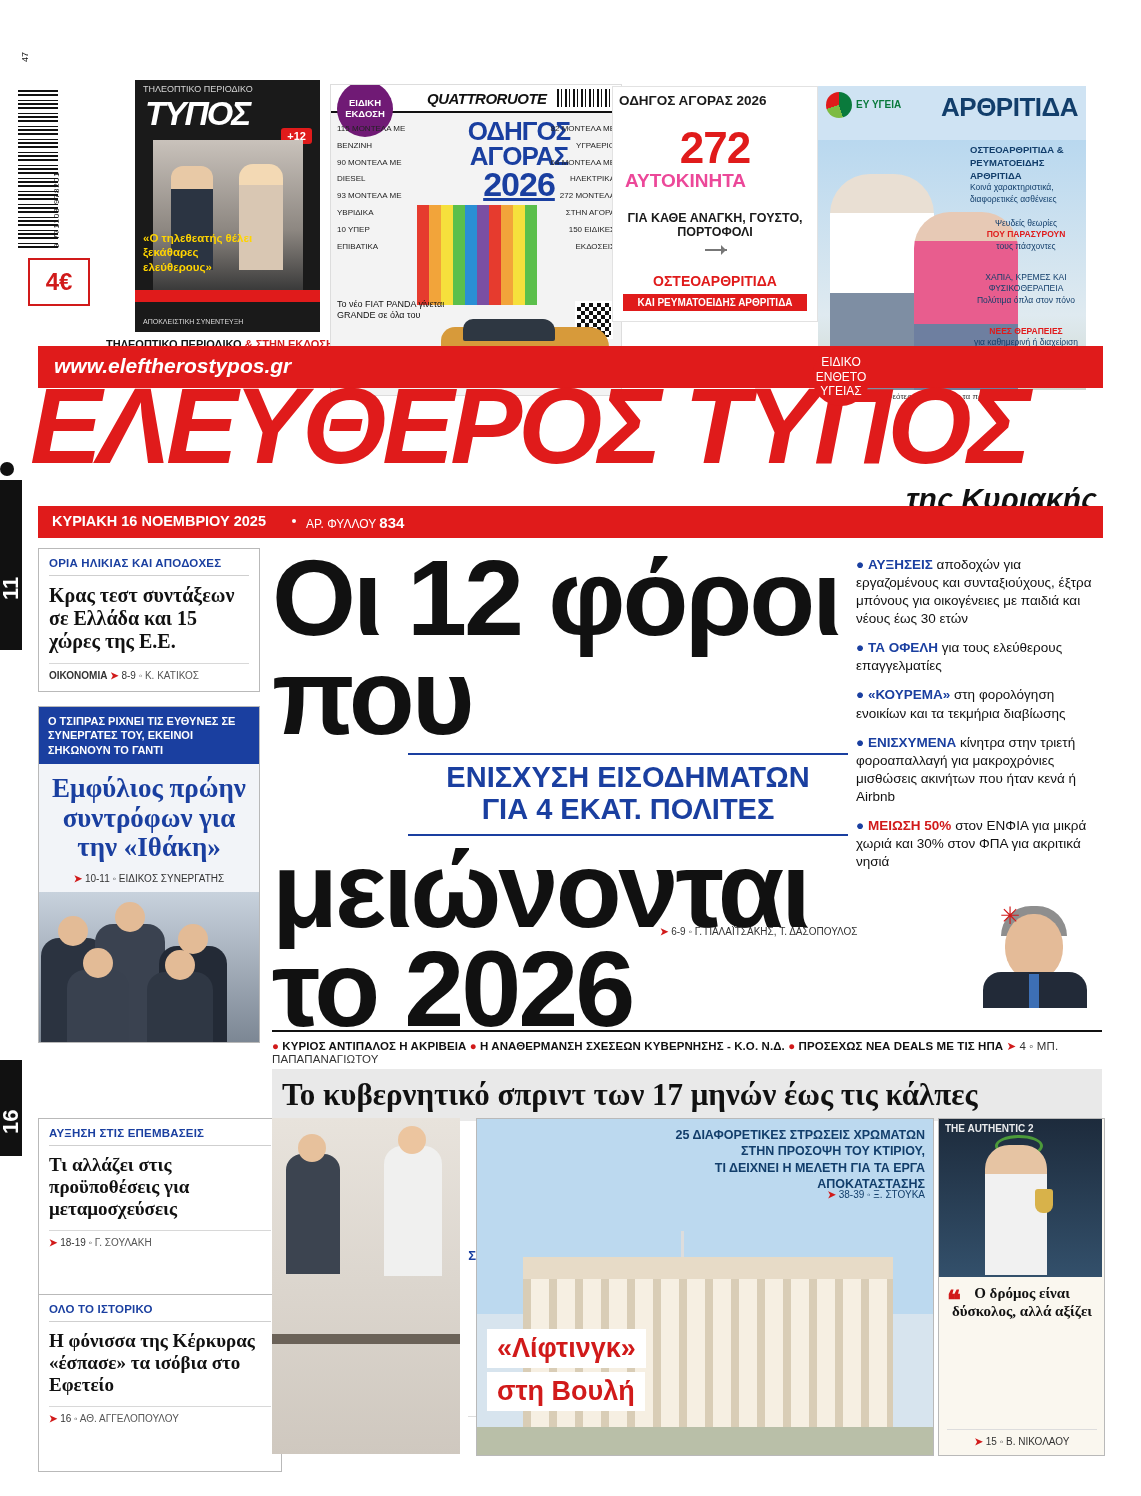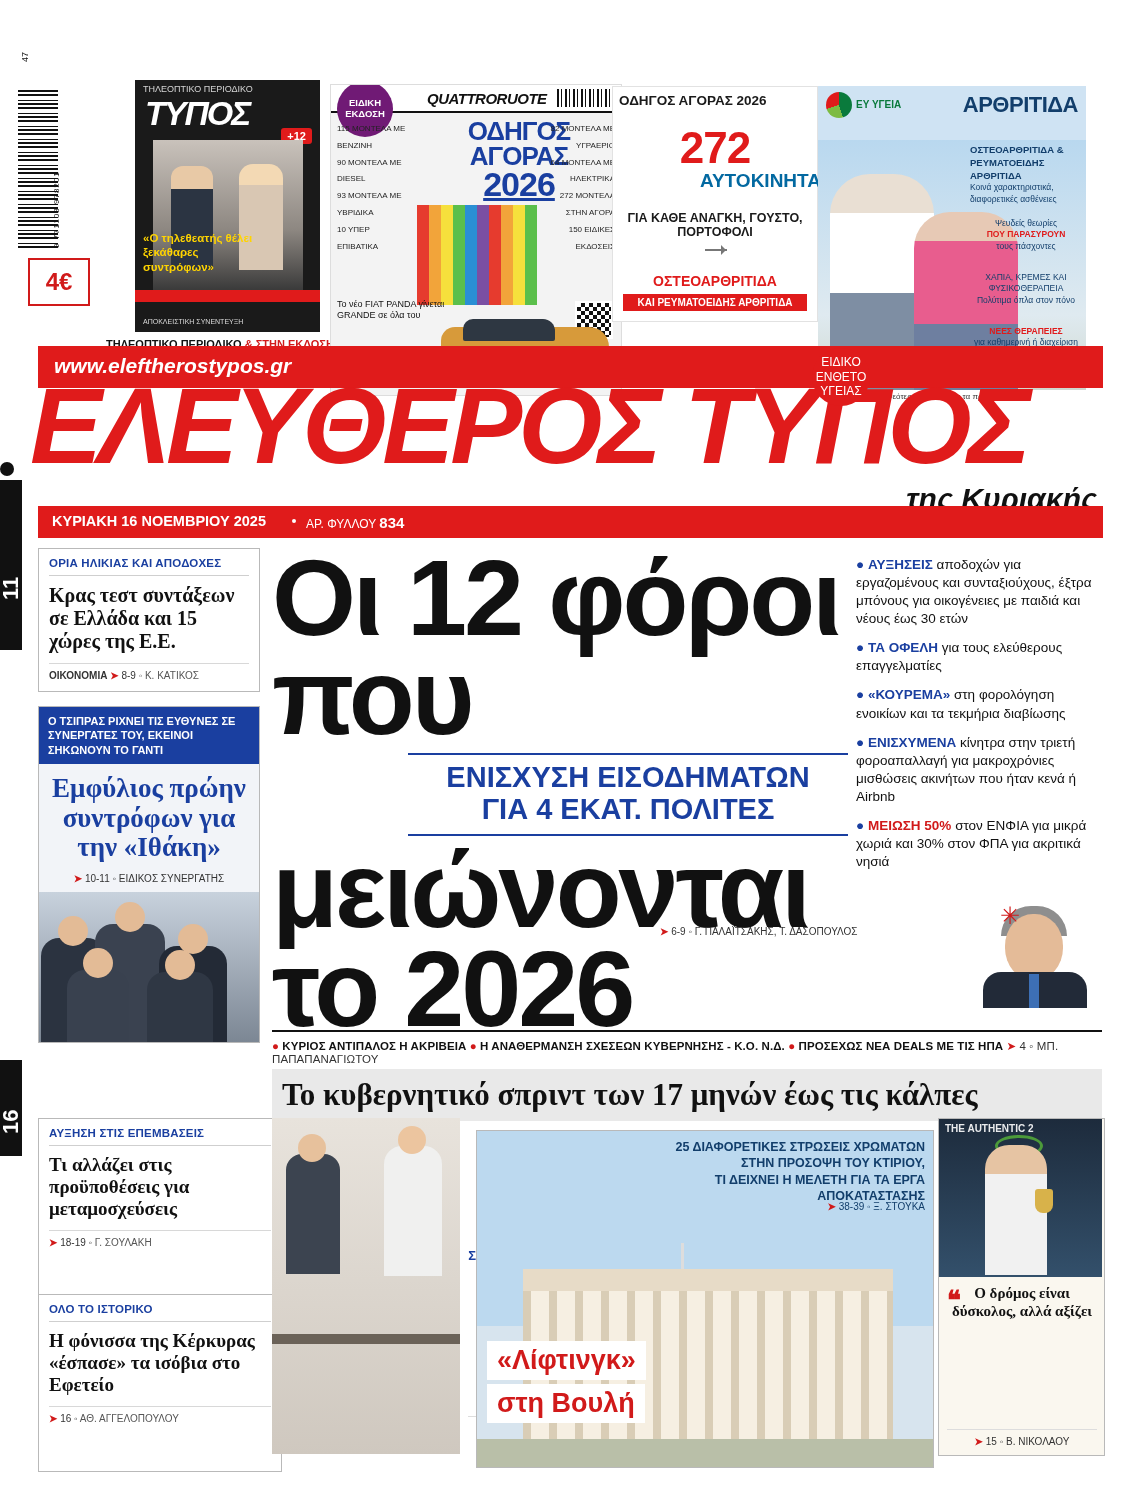--- a/index.html
+++ b/index.html
@@ -81,33 +81,33 @@
   .mag2 .car .win { position:absolute; left: 28px; top: 4px; width: 92px; height: 22px; background:#2e3742; border-radius: 10px 12px 2px 2px;}
   .mag2 .car .w1,.mag2 .car .w2 { position:absolute; bottom: 2px; width: 30px; height: 30px; border-radius:50%; background:#222; border:5px solid #3a3a3a;}
   .mag2 .car .w1{left:22px;} .mag2 .car .w2{right:24px;}
 
   .mag2-caption { position: absolute; left: 348px; top: 374px; width: 300px; font-size: 8.5px; color: #222;}
 
   
   .mag3 { position: absolute; left: 612px; top: 86px; width: 204px; height: 234px; background: #ffffff; border: 1px solid #e2e2e2;}
   .mag3 .t1 { position:absolute; left: 6px; top: 6px; font-size: 13.5px; font-weight: bold; color: #1a1a1a; }
   .mag3 .big { position: absolute; left: 0; top: 36px; width: 204px; text-align:center; color:#e01b1b; font-size: 44px; font-weight: bold; letter-spacing:-1px;}
-  .mag3 .sub { position: absolute; left: 4px; top: 84px; width: 204px; text-align:right; color:#0369a1; font-size: 19px; font-weight: bold; line-height:1.05;}
+  .mag3 .sub { position: absolute; left: 12px; top: 84px; width: 204px; text-align:left; color:#ec4899; font-size: 19px; font-weight: bold; line-height:1.05;}
   .mag3 .sub2 { position: absolute; left: 0; top: 124px; width: 204px; text-align:center; color:#1a1a1a; font-size: 12.5px; font-weight: bold; line-height:1.15;}
   .mag3 .arrow { position: absolute; left: 92px; top: 158px; width: 26px; height: 10px;}
   .mag3 .arrow:after{content:"";position:absolute;left:0;top:4px;width:22px;height:2px;background:#777;}
   .mag3 .arrow:before{content:"";position:absolute;right:0;top:0;border:5px solid transparent;border-left-color:#777;}
   .mag3 .ost { position: absolute; left: 10px; bottom: 32px; width: 184px; text-align:center; color:#e01b1b; font-size: 14px; font-weight: bold;}
   .mag3 .ost2 { position: absolute; left: 10px; bottom: 10px; width: 184px; text-align:center; background:#e01b1b; color:#fff; font-size: 10px; font-weight: bold; padding: 3px 0;}
 
   
   .mag4 { position: absolute; left: 818px; top: 86px; width: 268px; height: 304px; overflow: hidden; background: linear-gradient(180deg,#cfe3f3 0 58%, #e9eef2 58% 100%); }
   .mag4 .logo { position: absolute; left: 8px; top: 6px; font-size: 10px; font-weight: bold; color: #0a7a3c;}
   .mag4 .logo .dot { display:inline-block; width: 26px; height: 26px; border-radius: 50%; background: conic-gradient(#0a7a3c 0 45%, #7dbb42 45% 70%, #e01b1b 70% 100%); vertical-align: middle; margin-right:4px;}
-  .mag4 .title { position: absolute; right: 8px; top: 6px; color: #123e6b; font-size: 22px; font-weight: bold; letter-spacing:-.5px;}
+  .mag4 .title { position: absolute; right: 8px; top: 6px; color: #123e6b; font-size: 26px; font-weight: bold; letter-spacing:-.5px;}
   .mag4 .ppl { position:absolute; left: 0; top: 54px; width: 268px; height: 250px; }
   .mag4 .ppl .sky{position:absolute;inset:0;background:linear-gradient(180deg,#b9d8ef,#dfeaf0 70%,#cfd8cf);}
   .mag4 .ppl .m{position:absolute;left:12px;top:34px;width:104px;height:216px;background:linear-gradient(180deg,#e9dfd3 0 18%,#ffffff 18% 55%,#7e8ea3 55% 100%);border-radius:40px 40px 0 0;}
   .mag4 .ppl .w{position:absolute;left:96px;top:72px;width:104px;height:180px;background:linear-gradient(180deg,#e7c9b5 0 16%,#e85d8e 16% 62%,#6e7fa0 62% 100%);border-radius:36px 36px 0 0;}
   .mag4 .bullets { position: absolute; right: 4px; top: 58px; width: 112px; font-size: 8.5px; color: #123e6b; line-height: 1.35;}
   .mag4 .bullets b{ display:block; font-size: 9.5px;}
   .mag4 .b2 { position: absolute; right: 4px; top: 132px; width: 112px; font-size: 8.5px; color:#123e6b; line-height:1.35; text-align:center;}
   .mag4 .b2 .red{ color:#e01b1b; font-weight:bold;}
   .mag4 .b3 { position: absolute; right: 4px; top: 186px; width: 112px; font-size: 8.5px; color:#123e6b; line-height:1.35; text-align:center;}
   .mag4 .b4 { position: absolute; right: 4px; top: 240px; width: 112px; font-size: 8.5px; color:#123e6b; line-height:1.35; text-align:center;}
@@ -210,21 +210,21 @@
   .b-rest .photo .p1 i{position:absolute;left:12px;top:-20px;width:28px;height:28px;border-radius:50%;background:#e7c19c;}
   .b-rest .photo .p2{position:absolute;right:18px;top:28px;width:58px;height:130px;background:#f0f0ef;border-radius:18px 18px 0 0;}
   .b-rest .photo .p2 i{position:absolute;left:14px;top:-20px;width:28px;height:28px;border-radius:50%;background:#ecc59f;}
   .b-rest .photo .tbl{position:absolute;left:0;bottom:110px;width:188px;height:10px;background:#6b6258;}
   .b-rest .txt { position:absolute; left: 196px; top: 130px; width: 238px; }
   .b-rest .txt .k { color:#1a3fa0; font-size: 13px; font-weight: bold; line-height:1.25; text-align:center;}
   .b-rest .txt .l { font-family:"Liberation Serif", serif; font-weight: bold; font-size: 24px; line-height:1.18; text-align:center; color:#111; margin-top: 8px;}
   .b-rest .txt .r { font-size: 10px; color:#333; text-align:center; margin-top: 14px; border-top:1px solid #ddd; padding-top:6px;}
   .b-rest .txt .r .arw{color:#d11a1a;font-weight:bold;}
 
-  .b-center { position: absolute; left: 438px; top: 0; width: 456px; height: 336px; background: linear-gradient(180deg,#bcd9ef 0 58%, #d7e4ee 58% 100%); overflow:hidden; border:1px solid #b9b9b9;margin-top:12px;}
+  .b-center { position: absolute; left: 438px; top: 0; width: 456px; height: 336px; background: linear-gradient(180deg,#bcd9ef 0 58%, #d7e4ee 58% 100%); overflow:hidden; border:1px solid #b9b9b9;}
   .b-center .cap { position: absolute; right: 8px; top: 8px; width: 290px; text-align: right; color:#123e6b; font-size: 12.5px; font-weight: bold; line-height: 1.3;}
   .b-center .capref { position: absolute; right: 8px; top: 70px; font-size: 10px; color:#123e6b;}
   .b-center .capref .arw{color:#d11a1a;font-weight:bold;}
   .b-center .bldg { position:absolute; left: 46px; bottom: 26px; width: 370px; height: 150px; background:#efe6d6; border-top: 6px solid #e2d6c2;}
   .b-center .bldg:before{content:"";position:absolute;left:0;top:-22px;width:370px;height:22px;background:#e7dbc7;}
   .b-center .cols{position:absolute;left:0;bottom:0;width:370px;height:150px;
     background: repeating-linear-gradient(90deg,#d9cdb6 0 8px,#f6efe2 8px 26px);}
   .b-center .flag{position:absolute;left:208px;bottom:176px;width:34px;height:22px;background:repeating-linear-gradient(180deg,#1a5fb4 0 3px,#fff 3px 6px);}
   .b-center .flag:before{content:"";position:absolute;left:-4px;top:-26px;width:3px;height:48px;background:#ddd;}
   .b-center .ground{position:absolute;left:0;bottom:0;width:456px;height:28px;background:#b9bfa8;}
@@ -257,21 +257,21 @@
       <div class="bc-num">9 771108 978201</div>
     </div>
 
     <div class="price-badge">4€</div>
 
     <div class="mag1">
       <div class="m1-head">ΤΗΛΕΟΠΤΙΚΟ ΠΕΡΙΟΔΙΚΟ</div>
       <div class="m1-logo">ΤΥΠΟΣ</div>
       <div class="m1-badge">+12</div>
       <div class="m1-ph"></div>
-      <div class="m1-quote">«Ο τηλεθεατής θέλει ξεκάθαρες συντρόφων»</div>
+      <div class="m1-quote">«Ο τηλεθεατής θέλει ξεκάθαρες ελεύθερους»</div>
       <div class="m1-strip"></div>
       <div class="m1-foot">ΑΠΟΚΛΕΙΣΤΙΚΗ ΣΥΝΕΝΤΕΥΞΗ</div>
     </div>
     <div class="mag1-caption">
       <span>ΤΗΛΕΟΠΤΙΚΟ ΠΕΡΙΟΔΙΚΟ</span>
       <span class="red">&amp; ΣΤΗΝ ΕΚΔΟΣΗ ΤΩΝ 2€</span>
     </div>
 
     <div class="mag2">
       <div class="hdr"></div>

